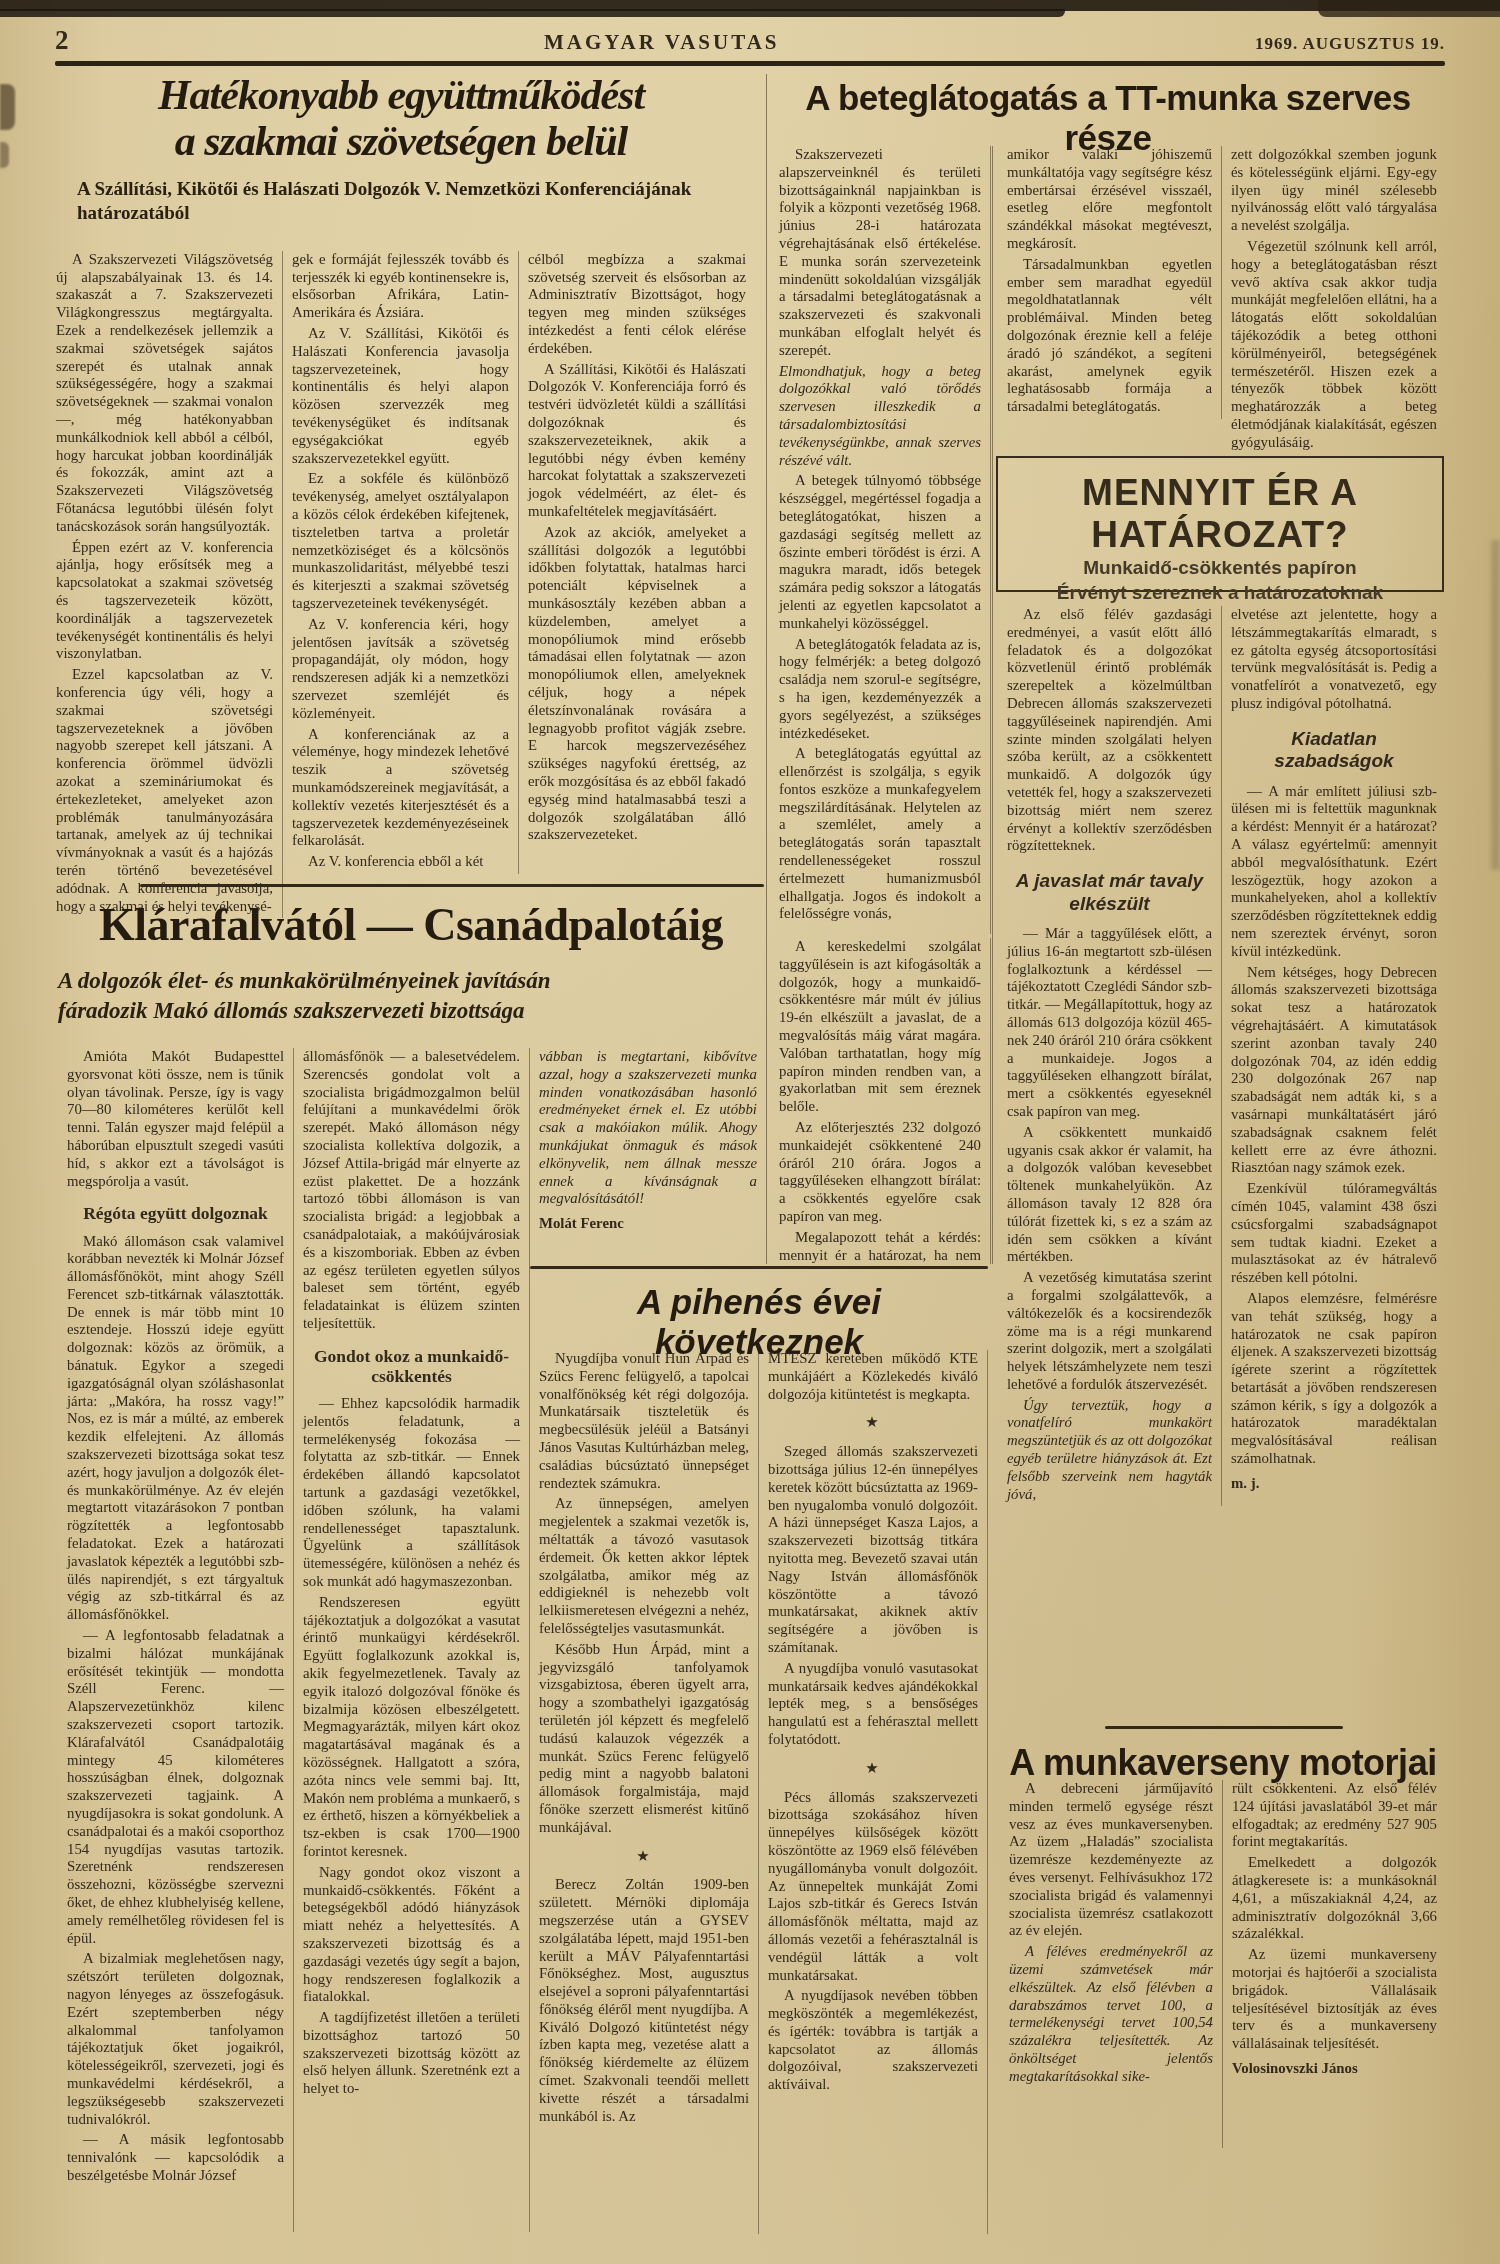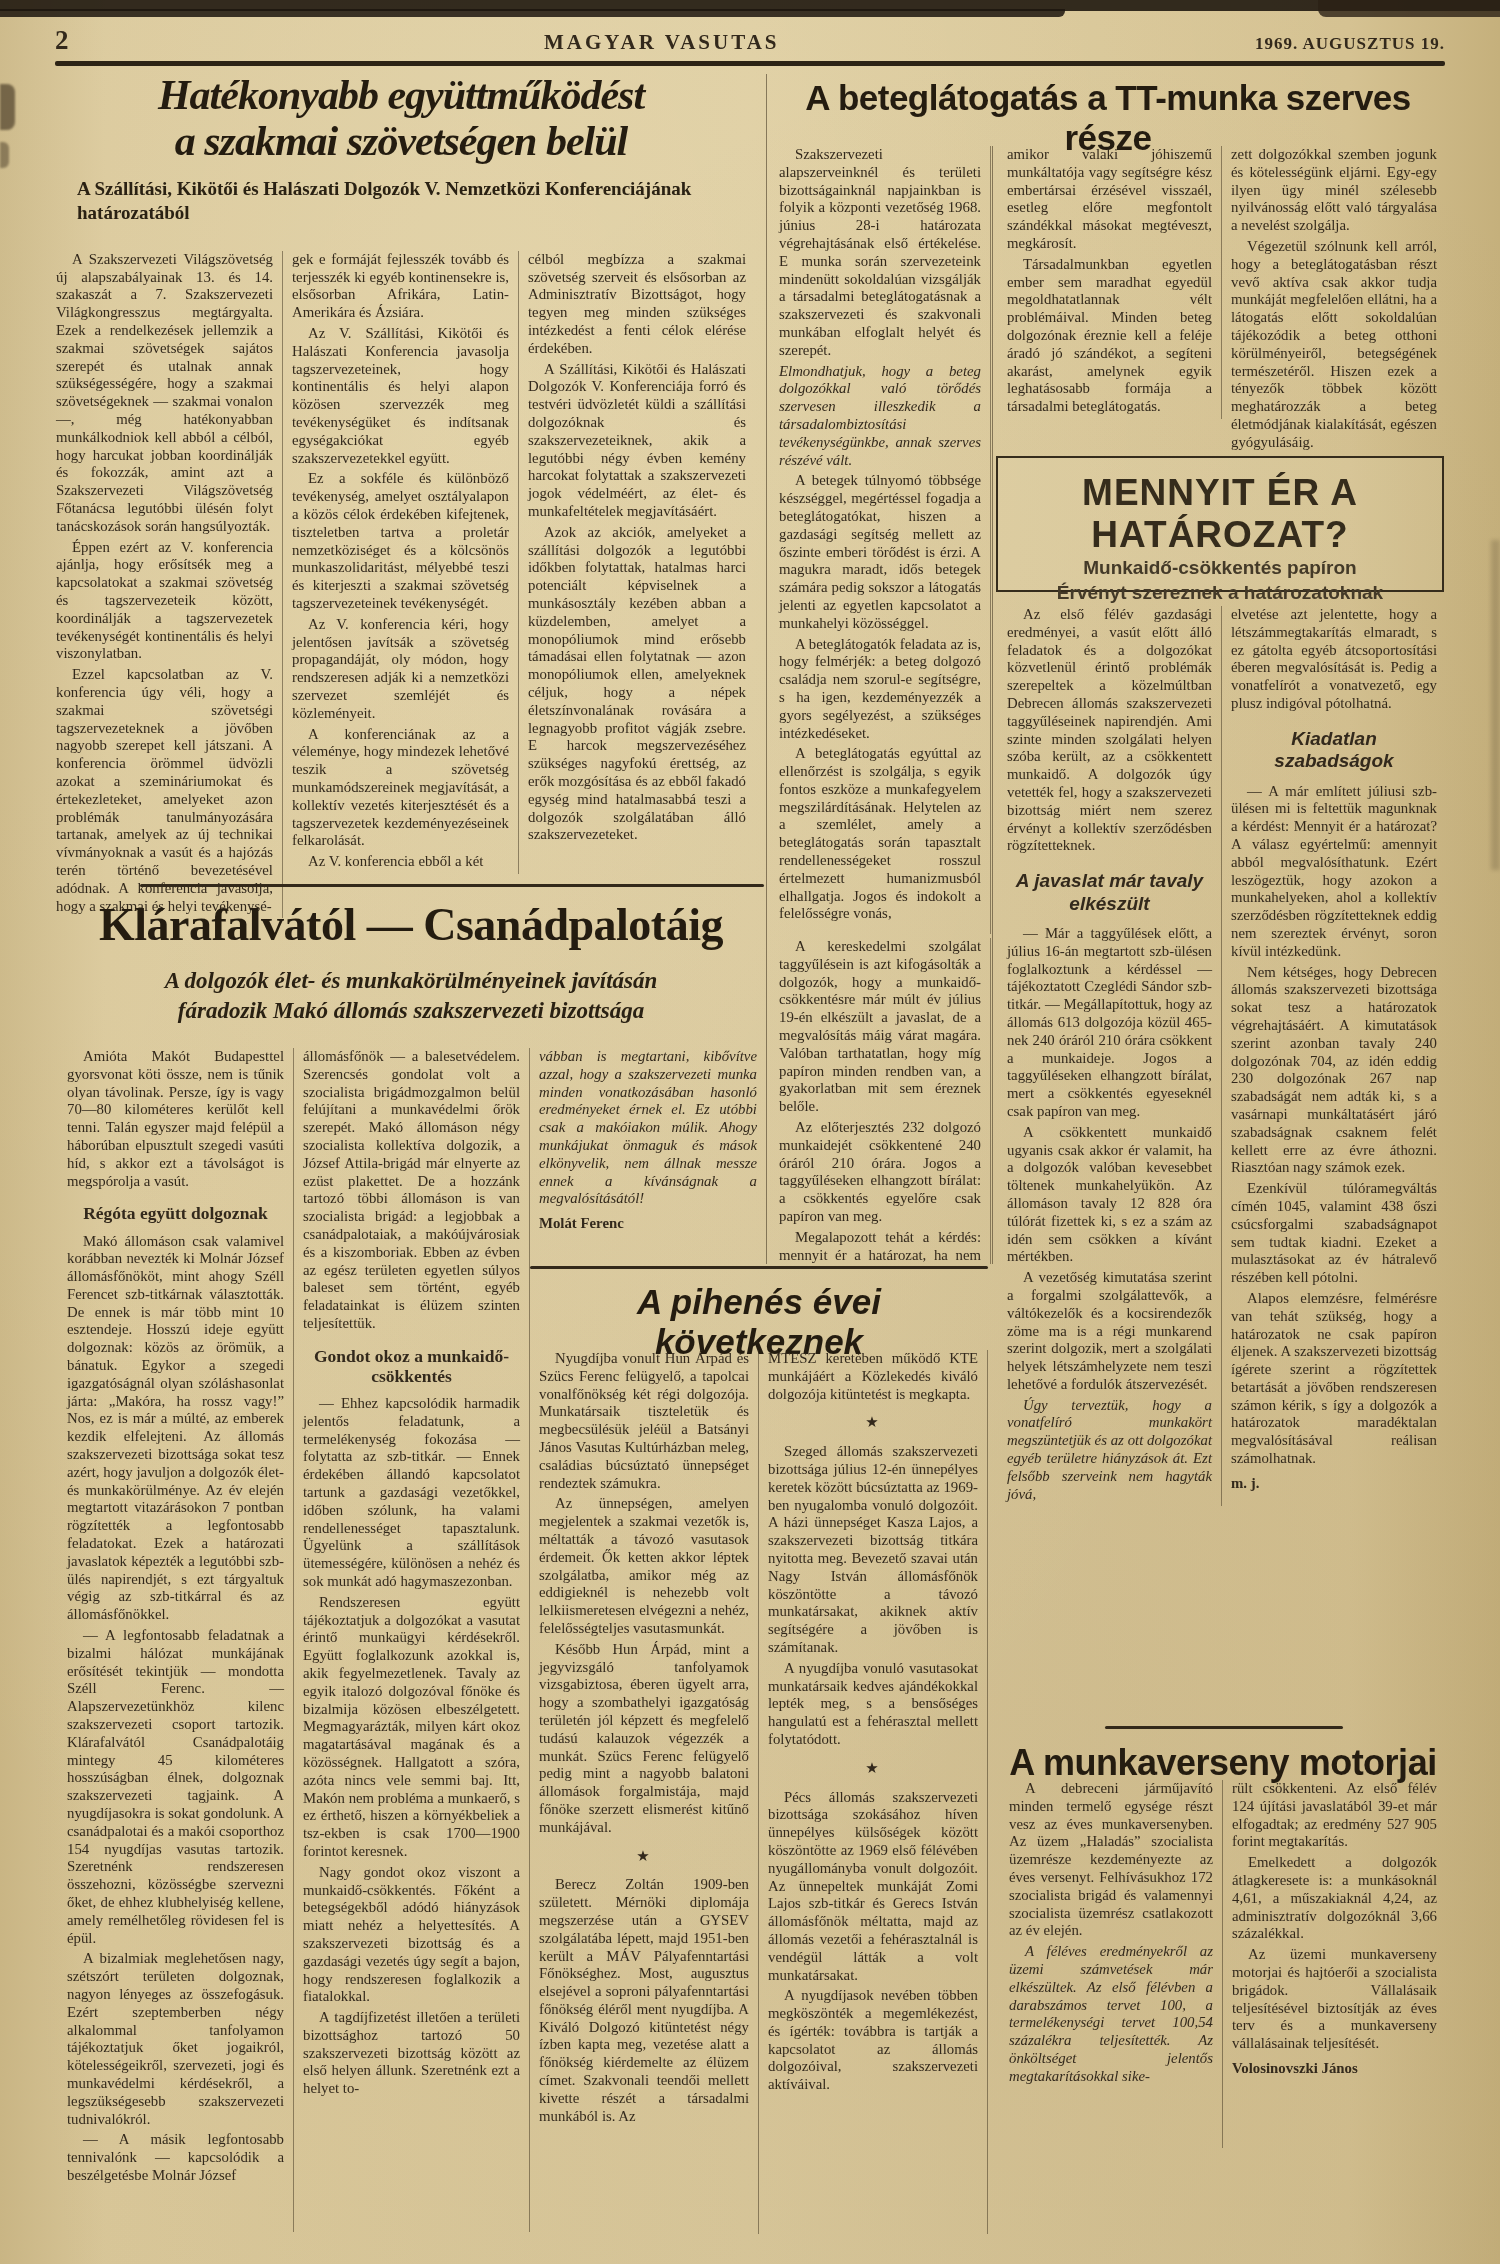--- a/index.html
+++ b/index.html
@@ -61,21 +61,21 @@
   
   .res-box{position:absolute;left:996px;top:456px;width:448px;height:136px;border:2px solid #352c1c;box-sizing:border-box;text-align:center;
     background:rgba(235,222,185,.18)}
   .res-title{margin-top:14px;font-family:"Liberation Sans",sans-serif;font-weight:bold;font-size:37px;letter-spacing:1px;color:#352c1c}
   .res-deck{font-family:"Liberation Sans",sans-serif;font-weight:bold;font-size:19px;line-height:1.3;color:#443a28}
   .res-cols{position:absolute;left:998px;top:606px;width:448px;height:1106px}
   .res-cols .col{width:224px}
 
   
   .klara-title{position:absolute;left:58px;top:898px;width:706px;text-align:center;font-weight:bold;font-size:46px;letter-spacing:-.5px;color:#241c10}
-  .klara-deck{position:absolute;left:58px;top:966px;width:706px;text-align:center;font-weight:bold;font-style:italic;font-size:23px;line-height:1.3;color:#2a2113}
+  .klara-deck{position:absolute;left:58px;top:966px;width:706px;font-weight:bold;font-style:italic;font-size:23px;line-height:1.3;color:#2a2113}
   .klara-cols{position:absolute;left:58px;top:1048px;width:708px;height:1184px}
   .klara-cols .col{width:236px;height:1184px}
   .klara-cols .col.short{height:auto}
 
   
   .pih-rule{left:530px;top:1266px;width:458px}
   .pih-title{position:absolute;left:530px;top:1282px;width:458px;text-align:center;
     font-family:"Liberation Sans",sans-serif;font-weight:bold;font-style:italic;font-size:35px;color:#241c10}
   .pih-cols{position:absolute;left:530px;top:1350px;width:458px;height:884px}
   .pih-cols .col{width:229px;height:884px}
@@ -169,21 +169,21 @@
   <div class="res-cols colrow">
     <div class="col bdr">
         <p class="para">Az első félév gazdasági eredményei, a vasút előtt álló feladatok és a dolgozókat közvetlenül érintő problémák szerepeltek a közelmúltban Debrecen állomás szakszervezeti taggyűléseinek napirendjén. Ami szinte minden szolgálati helyen szóba került, az a csökkentett munkaidő. A dolgozók úgy vetették fel, hogy a szakszervezeti bizottság miért nem szerez érvényt a kollektív szerződésben rögzítetteknek.</p>
         <p class="para s-subi">A javaslat már tavaly elkészült</p>
         <p class="para">— Már a taggyűlések előtt, a július 16-án megtartott szb-ülésen foglalkoztunk a kérdéssel — tájékoztatott Czeglédi Sándor szb-titkár. — Megállapítottuk, hogy az állomás 613 dolgozója közül 465-nek 240 óráról 210 órára csökkent a munkaideje. Jogos a taggyűléseken elhangzott bírálat, mert a csökkentés egyeseknél csak papíron van meg.</p>
         <p class="para">A csökkentett munkaidő ugyanis csak akkor ér valamit, ha a dolgozók valóban kevesebbet töltenek munkahelyükön. Az állomáson tavaly 12 828 óra túlórát fizettek ki, s ez a szám az idén sem csökken a kívánt mértékben.</p>
         <p class="para">A vezetőség kimutatása szerint a forgalmi szolgálattevők, a váltókezelők és a kocsirendezők zöme ma is a régi munkarend szerint dolgozik, mert a szolgálati helyek létszámhelyzete nem teszi lehetővé a fordulók átszervezését.</p>
         <p class="para s-i">Úgy terveztük, hogy a vonatfelíró munkakört megszüntetjük és az ott dolgozókat egyéb területre hiányzások át. Ezt felsőbb szerveink nem hagyták jóvá,</p>
       </div>
     <div class="col">
-        <p class="para s-c">elvetése azt jelentette, hogy a létszámmegtakarítás elmaradt, s ez gátolta egyéb átcsoportosítási éberen megvalósítását is. Pedig a vonatfelírót a vonatvezető, egy plusz indigóval pótolhatná.</p>
+        <p class="para s-c">elvetése azt jelentette, hogy a létszámmegtakarítás elmaradt, s ez gátolta egység átcsoportosítási tervünk megvalósítását is. Pedig a vonatfelírót a vonatvezető, egy plusz indigóval pótolhatná.</p>
         <p class="para s-subi">Kiadatlan szabadságok</p>
         <p class="para">— A már említett júliusi szb-ülésen mi is feltettük magunknak a kérdést: Mennyit ér a határozat? A válasz egyértelmű: amennyit abból megvalósíthatunk. Ezért leszögeztük, hogy azokon a munkahelyeken, ahol a kollektív szerződésben rögzítetteknek eddig nem szereztek érvényt, soron kívül intézkedünk.</p>
         <p class="para">Nem kétséges, hogy Debrecen állomás szakszervezeti bizottsága sokat tesz a határozatok végrehajtásáért. A kimutatások szerint azonban tavaly 240 dolgozónak 704, az idén eddig 230 dolgozónak 267 nap szabadságát nem adták ki, s a vasárnapi munkáltatásért járó szabadságnak csaknem felét kellett erre az évre áthozni. Riasztóan nagy számok ezek.</p>
         <p class="para">Ezenkívül túlóramegváltás címén 1045, valamint 438 őszi csúcsforgalmi szabadságnapot sem tudtak kiadni. Ezeket a mulasztásokat az év hátralevő részében kell pótolni.</p>
         <p class="para">Alapos elemzésre, felmérésre van tehát szükség, hogy a határozatok ne csak papíron éljenek. A szakszervezeti bizottság ígérete szerint a rögzítettek betartását a jövőben rendszeresen számon kérik, s így a dolgozók a határozatok maradéktalan megvalósításával reálisan számolhatnak.</p>
         <p class="para s-by">m. j.</p>
       </div>
   </div>
 
   <div class="hrule" style="left:140px;top:884px;width:624px"></div>

